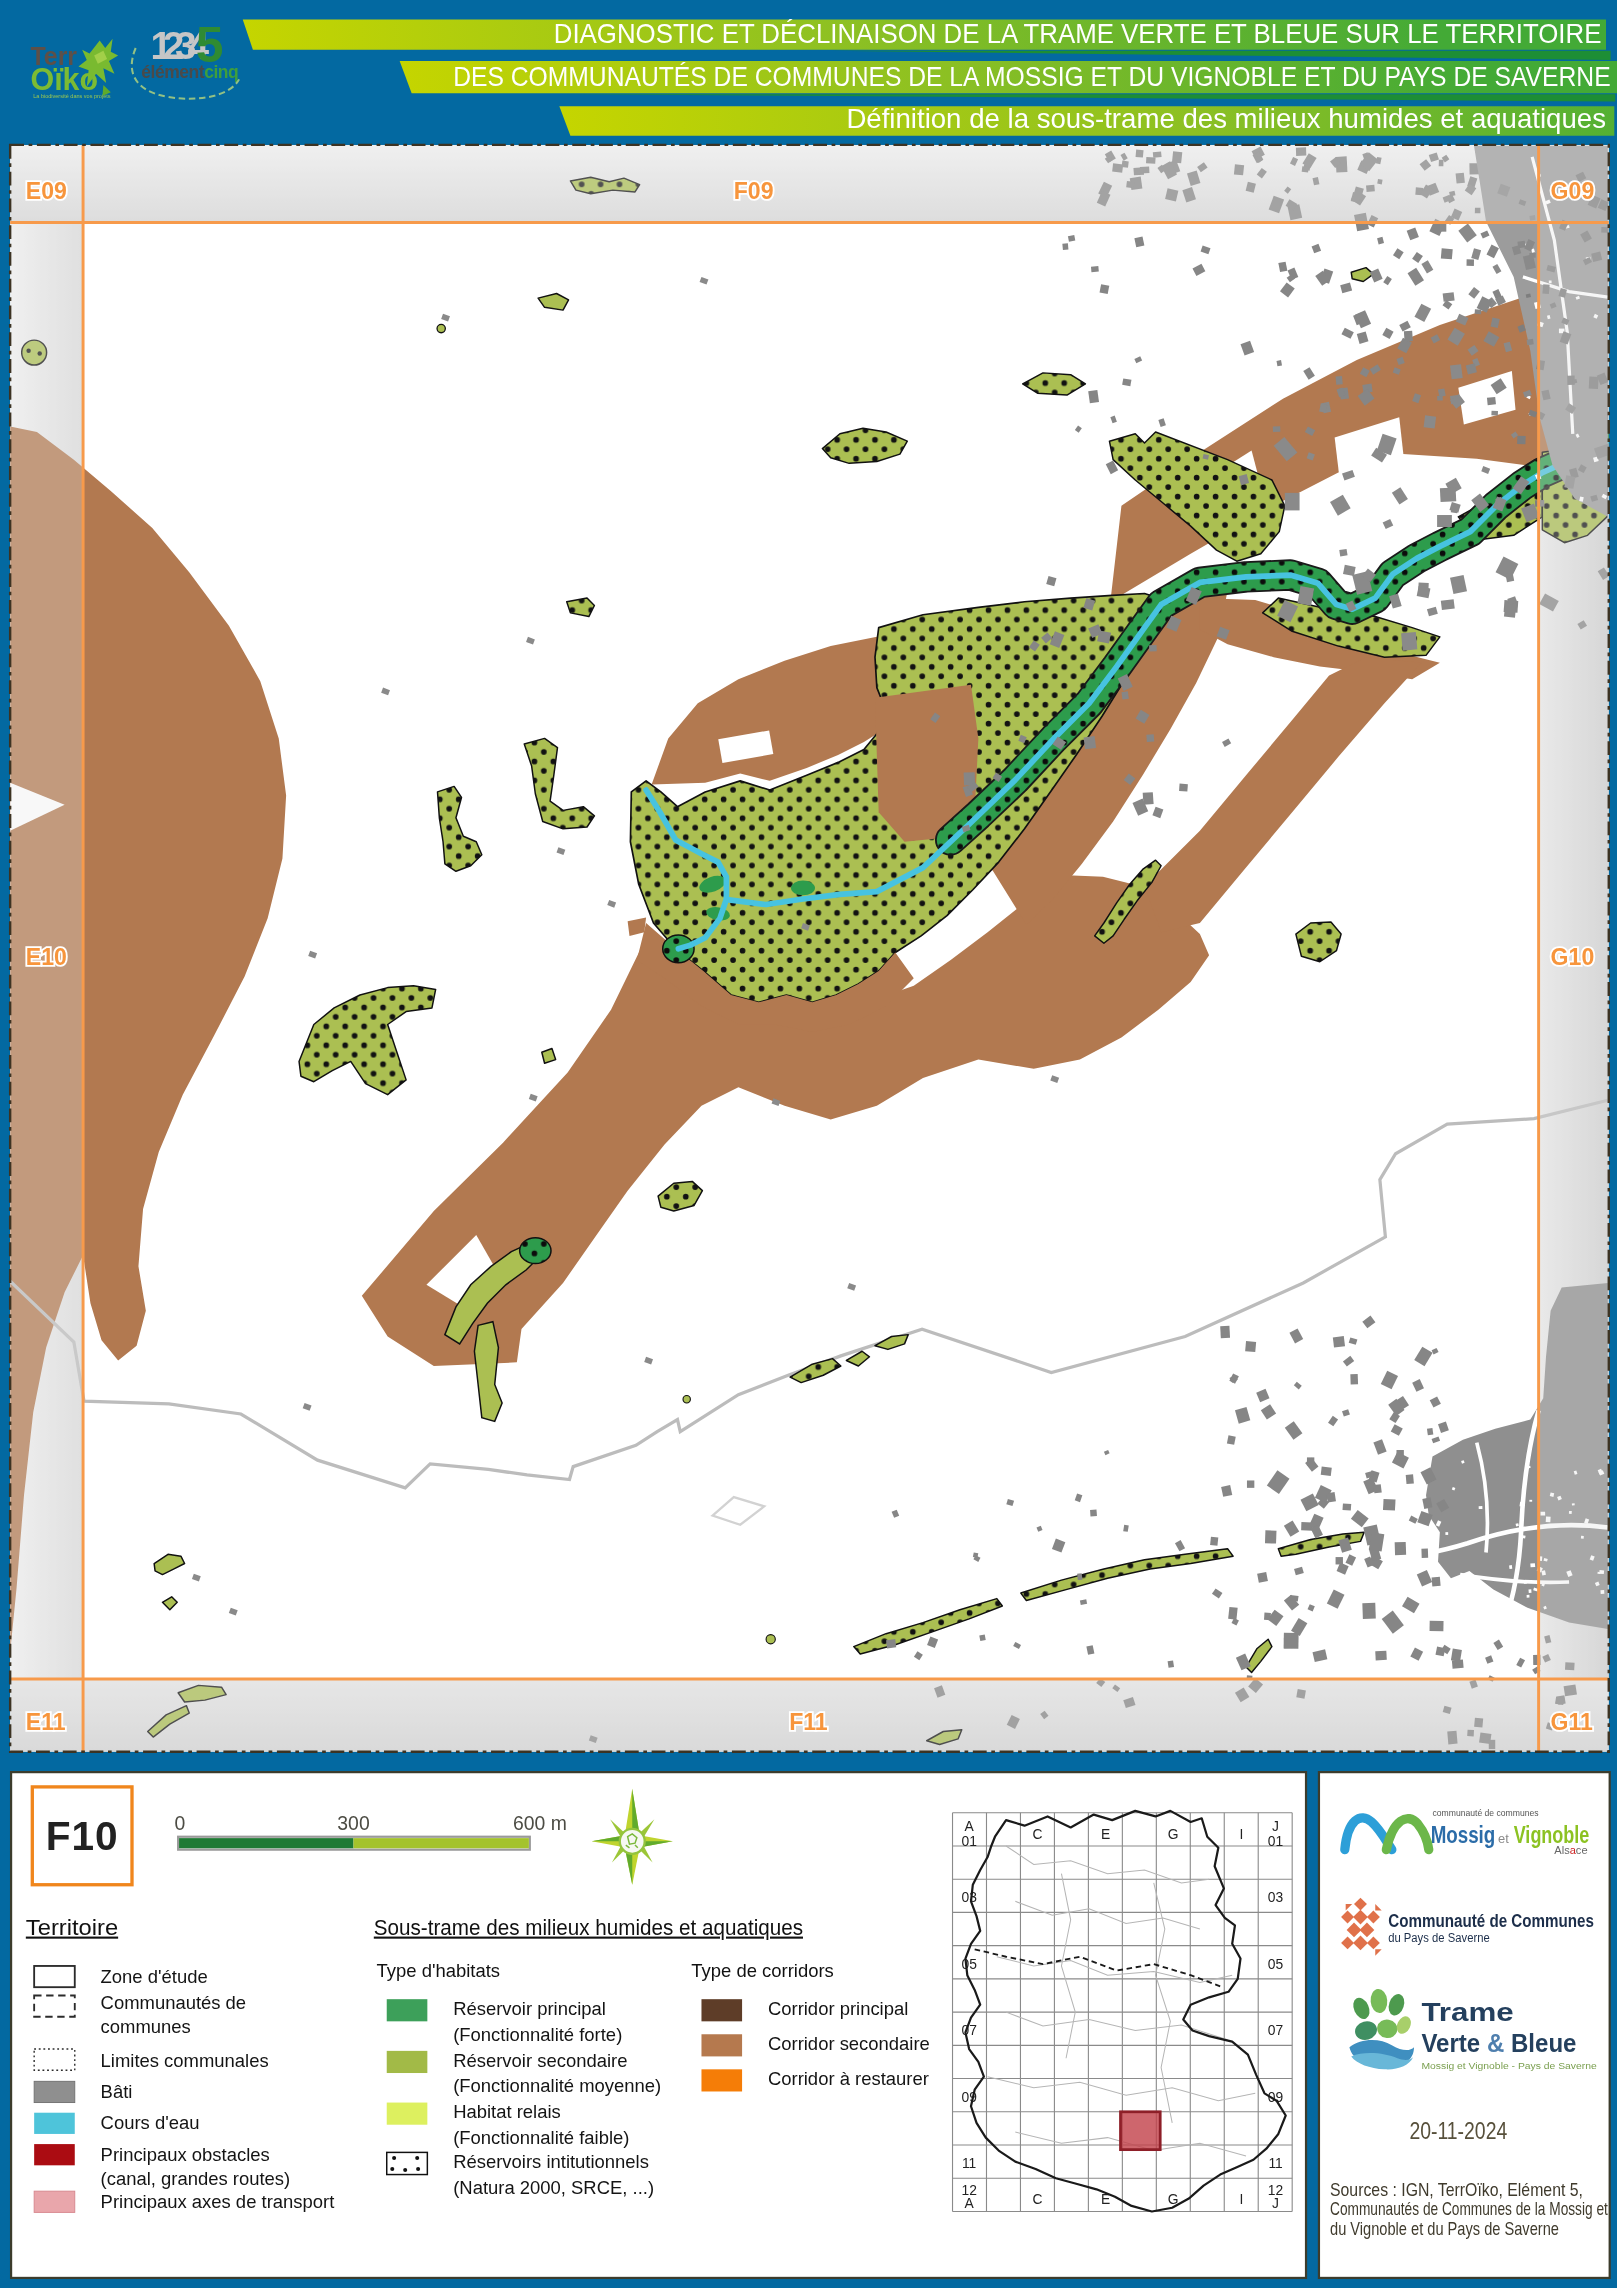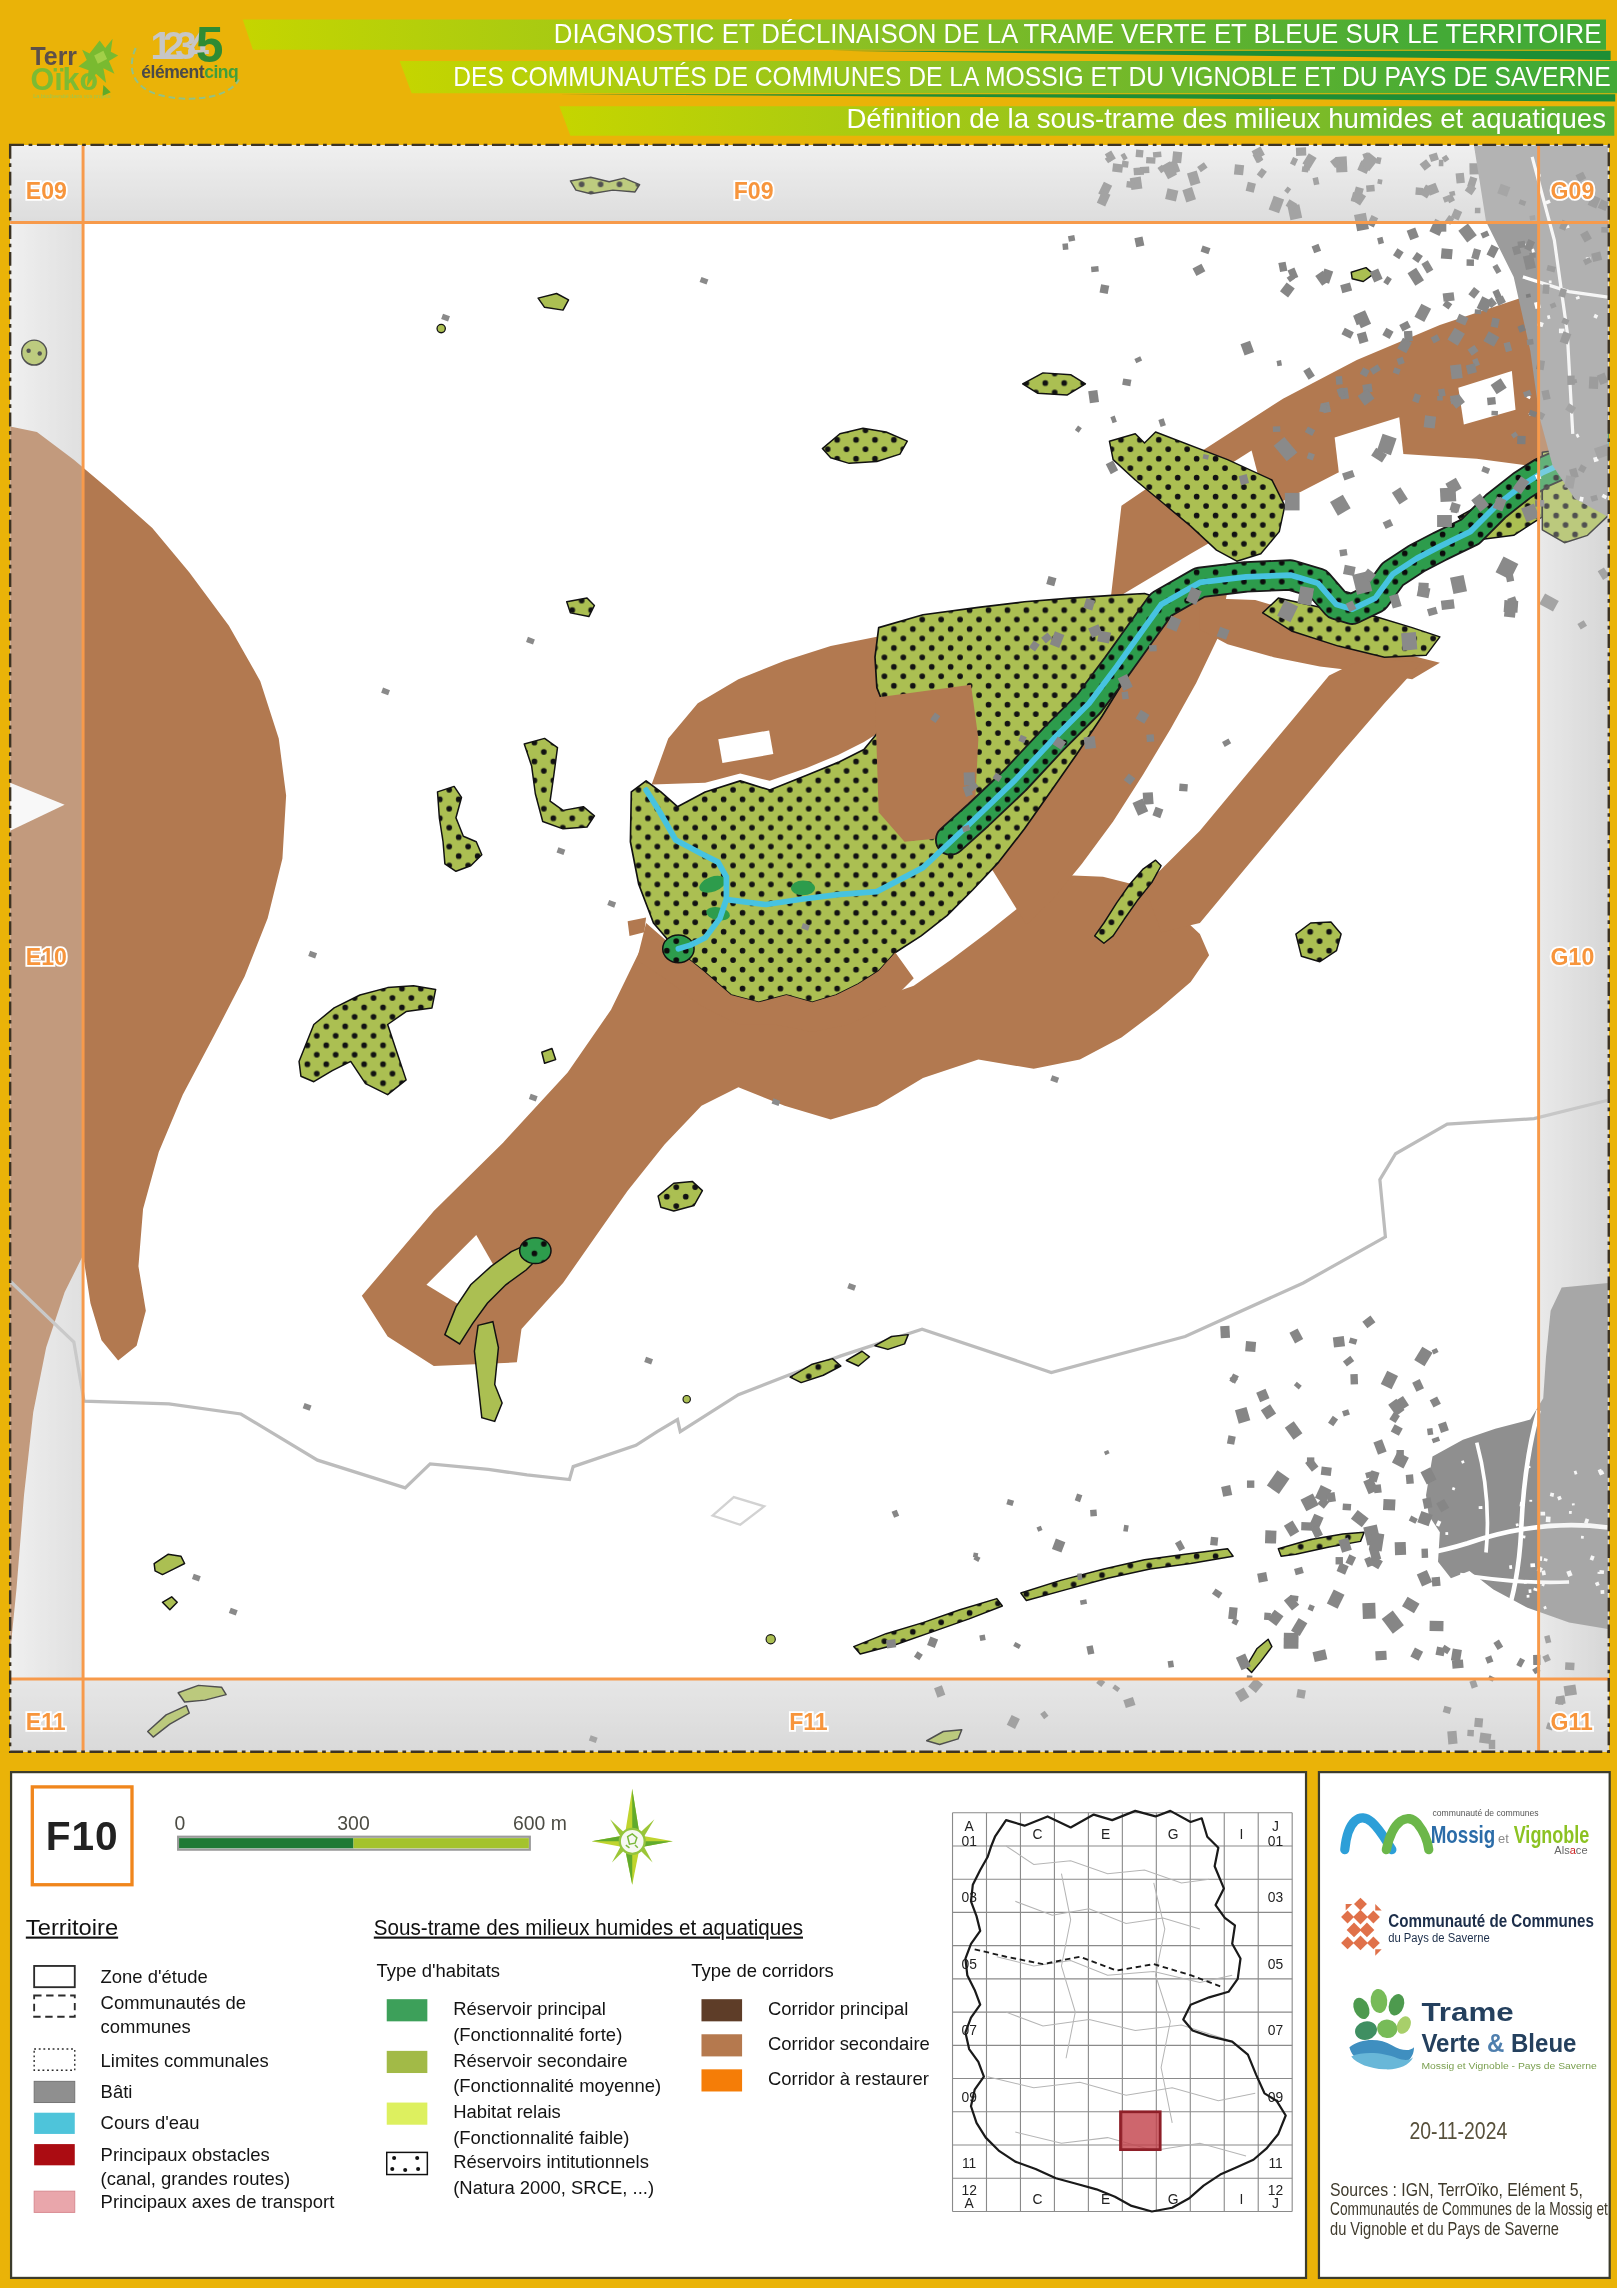--- a/index.html
+++ b/index.html
@@ -1,18 +1,18 @@
 <!DOCTYPE html>
 <html style="font-size:14.8px"><head><meta charset="utf-8">
 <style>
 html,body{margin:0;padding:0;background:#fff;}
 *{font-family:"Liberation Sans",sans-serif;}
 </style></head>
 <body>
-<div style="position:relative;width:1618px;height:2289px;overflow:hidden;background:#eab308;">
+<div style="position:relative;width:1618px;height:2289px;overflow:hidden;background:#0369a1;">
 <svg width="1618" height="2289" viewBox="0 0 1753 2480" style="position:absolute;left:0;top:0;">
 <defs>
 <pattern id="od" patternUnits="userSpaceOnUse" width="20.5" height="20.5">
   <rect width="20.5" height="20.5" fill="#abbf52"></rect>
   <circle cx="5" cy="5" r="3.1" fill="#121212"></circle>
   <circle cx="15.2" cy="15.2" r="3.1" fill="#121212"></circle>
 </pattern>
 <pattern id="gd" patternUnits="userSpaceOnUse" width="20.5" height="20.5">
   <rect width="20.5" height="20.5" fill="#2d9c4c"></rect>
   <circle cx="5" cy="5" r="3.1" fill="#0c0c0c"></circle>

